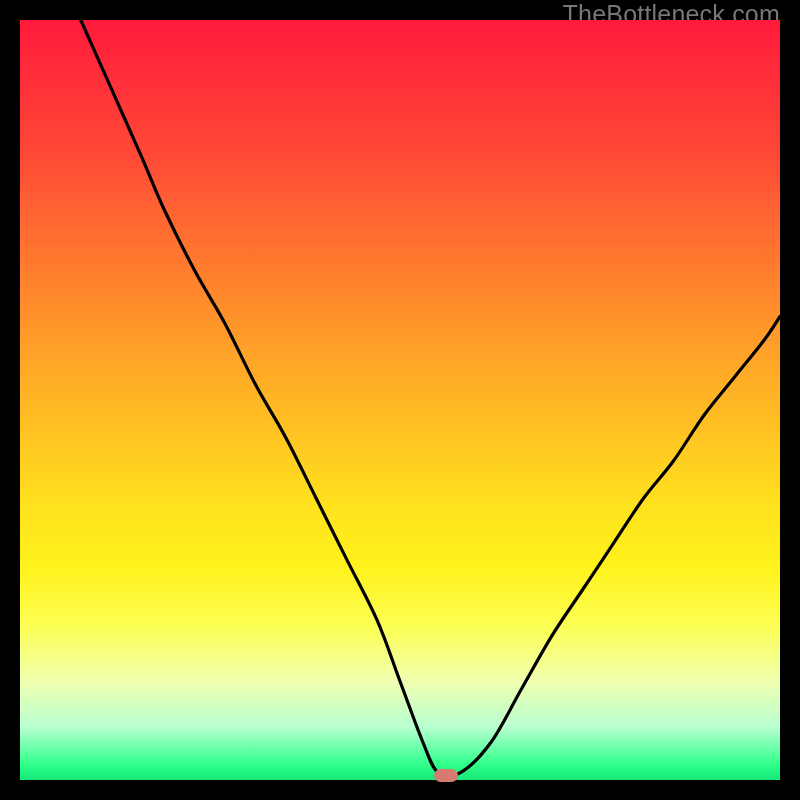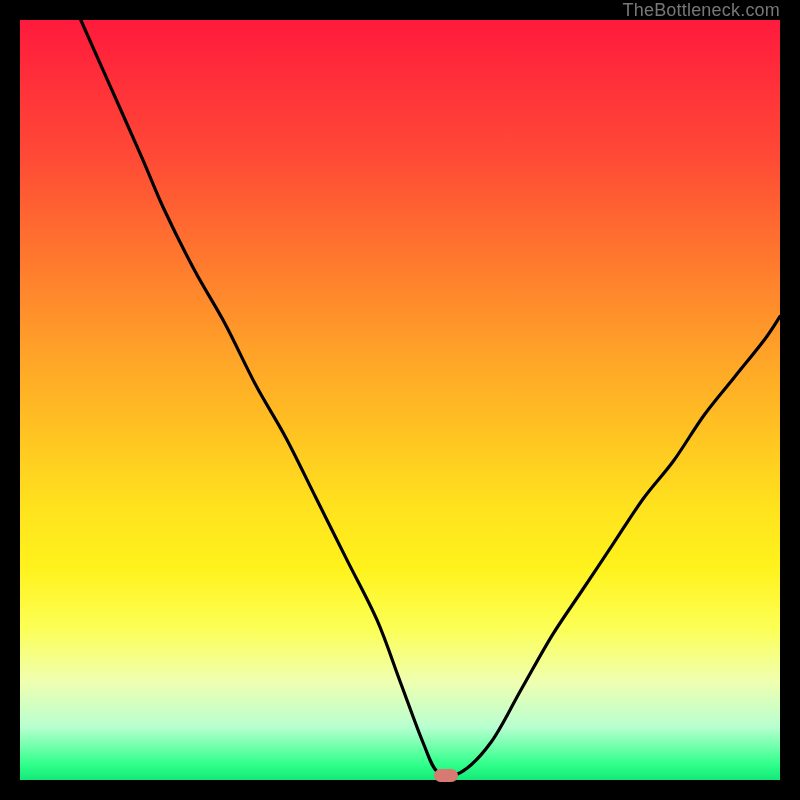--- a/index.html
+++ b/index.html
@@ -41,21 +41,21 @@
       #b8ffd0 93%,
       #2fff8a 98%,
       #15e878 100%
     );
   }
   .watermark {
     position: absolute;
     top: 0px;
     right: 20px;
     color: #777;
-    font-size: 18px;
+    font-size: 25px;
     font-weight: 500;
     letter-spacing: 0.2px;
     user-select: none;
   }
   svg.curve {
     position: absolute;
     left: 0;
     top: 0;
     width: 760px;
     height: 760px;

